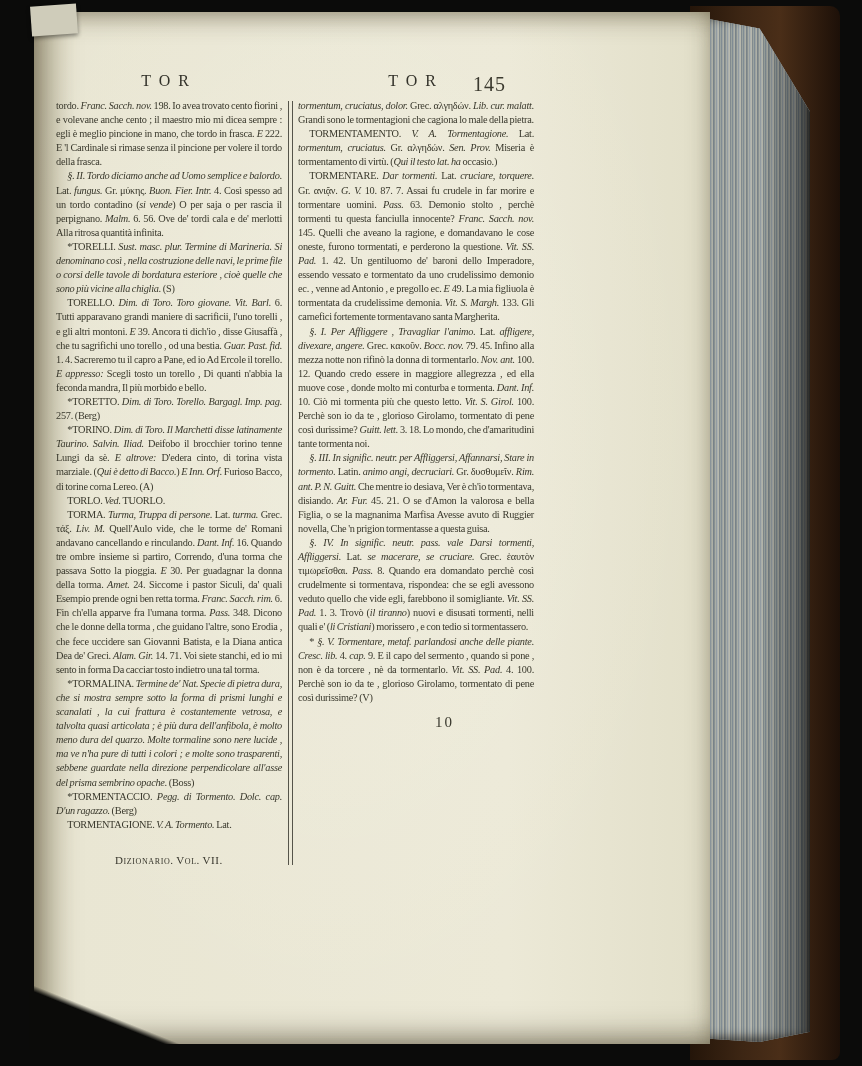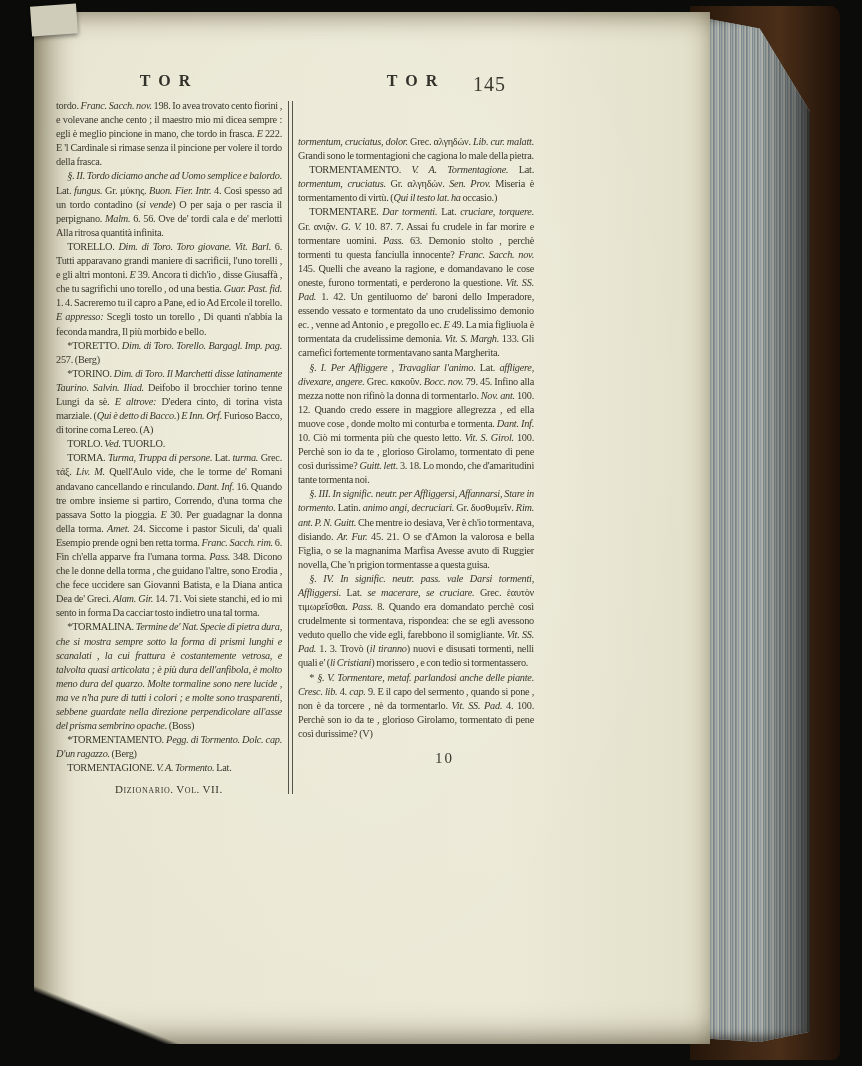--- a/index.html
+++ b/index.html
@@ -49,44 +49,44 @@
     position:absolute;left:-5px;bottom:-6px;width:160px;height:64px;
     background:linear-gradient(to top right,#0b0b09 47%,rgba(11,11,9,0) 52%);
   }
   .text-block{position:absolute;left:22px;top:60px;width:510px;color:#39382c;}
   .header-row{display:flex;align-items:baseline;margin-bottom:9px;}
   .h-cell{position:relative;}
   .h-c1{width:226px;text-align:center;}
   .h-gap{width:16px;}
   .h-c2{width:236px;text-align:center;}
   .running-title{
-    font-size:16px;letter-spacing:8px;color:#33322a;font-weight:bold;
+    font-size:16px;letter-spacing:8px;color:#33322a;font-weight:normal;
   }
   .page-number{
     position:absolute;right:28px;top:1px;font-size:20px;color:#3a392e;letter-spacing:1px;
   }
   .cols{display:flex;align-items:stretch;}
   .col{
     font-size:10.3px;line-height:14.1px;letter-spacing:-0.25px;word-spacing:-0.6px;
     text-align:justify;
   }
   .col1{width:226px;}
-  .col2{width:236px;margin-top:36px;}
+  .col2{width:236px;}
   .divider{
     width:16px;position:relative;
   }
   .divider:before{
     content:"";position:absolute;left:6px;top:2px;bottom:2px;width:3px;
     border-left:1.4px solid #55544a;border-right:1.4px solid #55544a;
   }
   .col p{margin:0;}
   .col p.ind{text-indent:1.1em;}
   .it{font-style:italic;}
   .vol-footer{
-    margin-top:6px;text-align:center;font-variant:small-caps;
+    margin-top:21px;text-align:center;font-variant:small-caps;
     font-size:11px;letter-spacing:.6px;color:#36352b;
   }
   .signature{
     margin:10px 0 0 58%;font-size:15px;letter-spacing:2px;color:#3a392e;
   }
 </style>
 </head>
 <body>
 
 <div class="scene">
@@ -108,27 +108,28 @@
           <span class="running-title">TOR</span>
           <span class="page-number">145</span>
         </div>
       </div>
 
       <div class="cols">
         <div class="col col1">
           <div>
               <p><span>tordo. </span><span class="it">Franc. Sacch. nov. </span><span>198. Io avea trovato cento fiorini , e volevane anche cento ; il maestro mio mi dicea sempre : egli è meglio pincione in mano, che tordo in frasca. </span><span class="it">E </span><span>222. E 'l Cardinale si rimase senza il pincione per volere il tordo della frasca.</span></p>
               <p class="ind"><span class="it">§. II. Tordo diciamo anche ad Uomo semplice e balordo. </span><span>Lat. </span><span class="it">fungus. </span><span>Gr. μύκης. </span><span class="it">Buon. Fier. Intr. </span><span>4. Così spesso ad un tordo contadino (</span><span class="it">si vende</span><span>) O per saja o per rascia il perpignano. </span><span class="it">Malm. </span><span>6. 56. Ove de' tordi cala e de' merlotti Alla ritrosa quantità infinita.</span></p>
+              <p class="ind"><span>*TORELLI. </span><span class="it">Sust. masc. plur. Termine di Marineria. Si denominano così , nella costruzione delle navi, le prime file o corsi delle tavole di bordatura esteriore , cioè quelle che sono più vicine alla chiglia. </span><span>(S)</span></p>
               <p class="ind"><span>TORELLO. </span><span class="it">Dim. di Toro. Toro giovane. Vit. Barl. </span><span>6. Tutti apparavano grandi maniere di sacrificii, l'uno torelli , e gli altri montoni. </span><span class="it">E </span><span>39. Ancora ti dich'io , disse Giusaffà , che tu sagrifichi uno torello , od una bestia. </span><span class="it">Guar. Past. fid. </span><span>1. 4. Sacreremo tu il capro a Pane, ed io Ad Ercole il torello. </span><span class="it">E appresso: </span><span>Scegli tosto un torello , Di quanti n'abbia la feconda mandra, Il più morbido e bello.</span></p>
               <p class="ind"><span>*TORETTO. </span><span class="it">Dim. di Toro. Torello. Bargagl. Imp. pag. </span><span>257. (Berg)</span></p>
               <p class="ind"><span>*TORINO. </span><span class="it">Dim. di Toro. Il Marchetti disse latinamente Taurino. Salvin. Iliad. </span><span>Deifobo il brocchier torino tenne Lungi da sè. </span><span class="it">E altrove: </span><span>D'edera cinto, di torina vista marziale. (</span><span class="it">Qui è detto di Bacco.</span><span>) </span><span class="it">E Inn. Orf. </span><span>Furioso Bacco, di torine corna Lereo. (A)</span></p>
               <p class="ind"><span>TORLO. </span><span class="it">Ved. </span><span>TUORLO.</span></p>
               <p class="ind"><span>TORMA. </span><span class="it">Turma, Truppa di persone. </span><span>Lat. </span><span class="it">turma. </span><span>Grec. τάξ. </span><span class="it">Liv. M. </span><span>Quell'Aulo vide, che le torme de' Romani andavano cancellando e rinculando. </span><span class="it">Dant. Inf. </span><span>16. Quando tre ombre insieme si partiro, Correndo, d'una torma che passava Sotto la pioggia. </span><span class="it">E </span><span>30. Per guadagnar la donna della torma. </span><span class="it">Amet. </span><span>24. Siccome i pastor Siculi, da' quali Esempio prende ogni ben retta torma. </span><span class="it">Franc. Sacch. rim. </span><span>6. Fin ch'ella apparve fra l'umana torma. </span><span class="it">Pass. </span><span>348. Dicono che le donne della torma , che guidano l'altre, sono Erodia , che fece uccidere san Giovanni Batista, e la Diana antica Dea de' Greci. </span><span class="it">Alam. Gir. </span><span>14. 71. Voi siete stanchi, ed io mi sento in forma Da cacciar tosto indietro una tal torma.</span></p>
               <p class="ind"><span>*TORMALINA. </span><span class="it">Termine de' Nat. Specie di pietra dura, che si mostra sempre sotto la forma di prismi lunghi e scanalati , la cui frattura è costantemente vetrosa, e talvolta quasi articolata ; è più dura dell'anfibola, è molto meno dura del quarzo. Molte tormaline sono nere lucide , ma ve n'ha pure di tutti i colori ; e molte sono trasparenti, sebbene guardate nella direzione perpendicolare all'asse del prisma sembrino opache. </span><span>(Boss)</span></p>
-              <p class="ind"><span>*TORMENTAMENTO. </span><span class="it">Pegg. di Tormento. Dolc. cap. D'un ragazzo. </span><span>(Berg)</span></p>
+              <p class="ind"><span>*TORMENTACCIO. </span><span class="it">Pegg. di Tormento. Dolc. cap. D'un ragazzo. </span><span>(Berg)</span></p>
               <p class="ind"><span>TORMENTAGIONE. </span><span class="it">V. A. Tormento. </span><span>Lat.</span></p>
             </div>
           <div class="vol-footer">Dizionario. Vol. VII.</div>
         </div>
         <div class="divider"></div>
         <div class="col col2">
           <div>
               <p><span class="it">tormentum, cruciatus, dolor. </span><span>Grec. αλγηδών. </span><span class="it">Lib. cur. malatt. </span><span>Grandi sono le tormentagioni che cagiona lo male della pietra.</span></p>
               <p class="ind"><span>TORMENTAMENTO. </span><span class="it">V. A. Tormentagione. </span><span>Lat. </span><span class="it">tormentum, cruciatus. </span><span>Gr. αλγηδών. </span><span class="it">Sen. Prov. </span><span>Miseria è tormentamento di virtù. (</span><span class="it">Qui il testo lat. ha </span><span>occasio.)</span></p>
               <p class="ind"><span>TORMENTARE. </span><span class="it">Dar tormenti. </span><span>Lat. </span><span class="it">cruciare, torquere. </span><span>Gr. ανιᾷν. </span><span class="it">G. V. </span><span>10. 87. 7. Assai fu crudele in far morire e tormentare uomini. </span><span class="it">Pass. </span><span>63. Demonio stolto , perchè tormenti tu questa fanciulla innocente? </span><span class="it">Franc. Sacch. nov. </span><span>145. Quelli che aveano la ragione, e domandavano le cose oneste, furono tormentati, e perderono la questione. </span><span class="it">Vit. SS. Pad. </span><span>1. 42. Un gentiluomo de' baroni dello Imperadore, essendo vessato e tormentato da uno crudelissimo demonio ec. , venne ad Antonio , e pregollo ec. </span><span class="it">E </span><span>49. La mia figliuola è tormentata da crudelissime demonia. </span><span class="it">Vit. S. Margh. </span><span>133. Gli carnefici fortemente tormentavano santa Margherita.</span></p>

